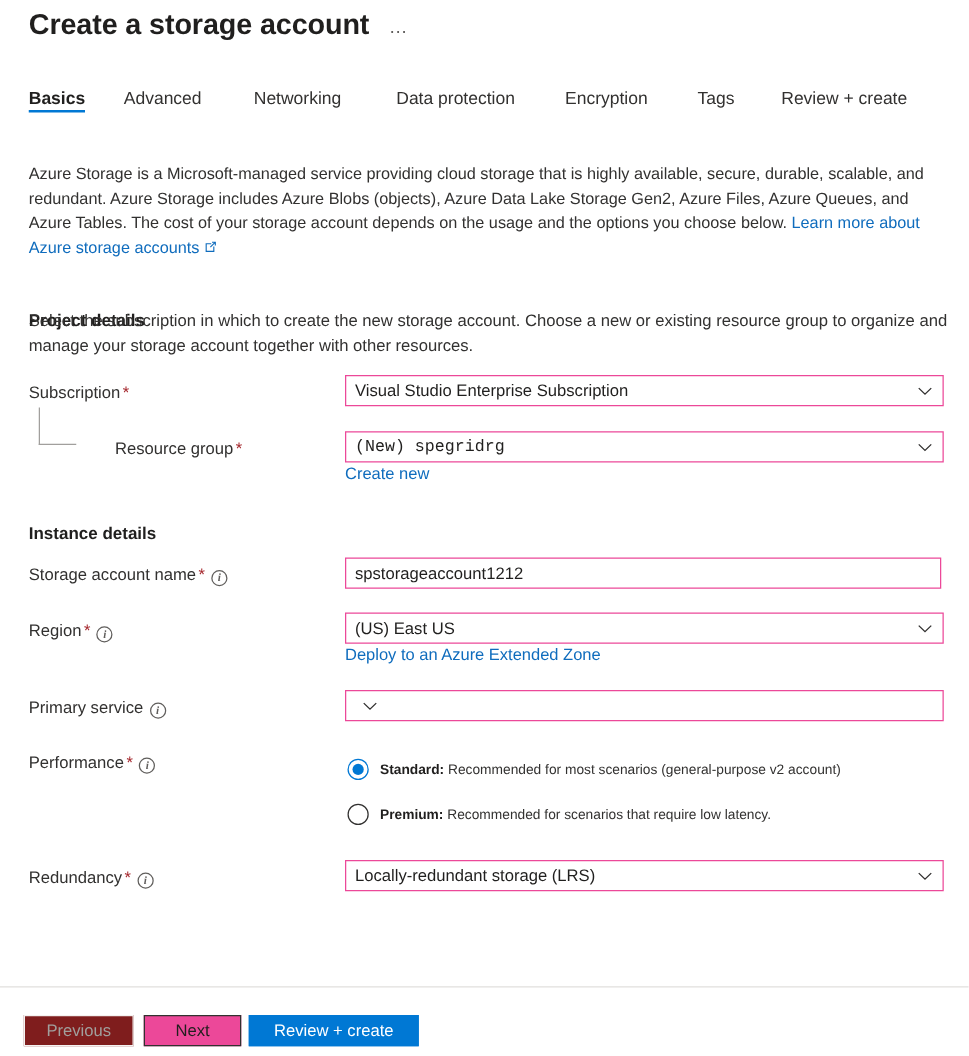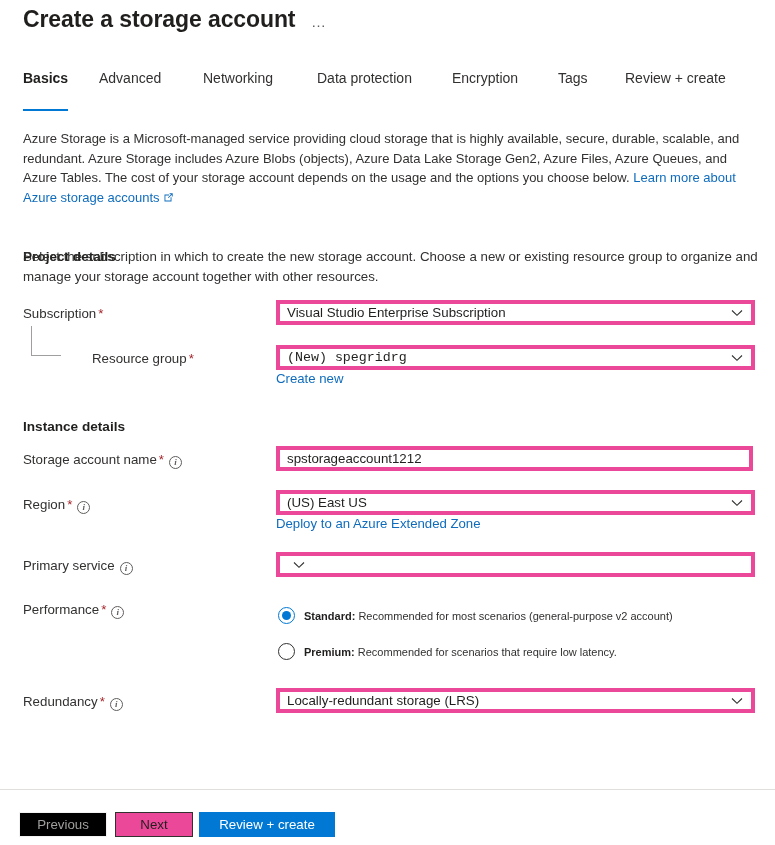--- a/index.html
+++ b/index.html
@@ -31,21 +31,21 @@
   }
 
   
   .tabs {
     position: absolute; left: 0; top: 70px; width: 775px; height: 34px;
     display: flex; align-items: flex-start;
   }
   .tab {
     position: relative;
     font-size: 14px; color: #323130;
-    padding: 0 0 24px 0; margin: 0; cursor: pointer; white-space: nowrap;
+    padding: 0 0 3px 0; margin: 0; cursor: pointer; white-space: nowrap;
     line-height: 17px;
   }
   .tab.active { font-weight: 700; color: #201f1e; }
   .tab.active::after {
     content: ""; position: absolute; left: 0; right: 0; bottom: 0;
     height: 2px; background: #0078d4;
   }
 
   
   .intro {
@@ -87,21 +87,21 @@
   .tree-connector {
     position: absolute; left: 31px; top: 326px;
     width: 30px; height: 30px;
     border-left: 1px solid #a19f9d;
     border-bottom: 1px solid #a19f9d;
   }
 
   .control {
     position: absolute;
     height: 25px;
-    border: 4px solid #ec4899;
+    border: 1px solid #ec4899;
     background: #ffffff;
     font-size: 13.3px;
     color: #201f1e;
     display: flex; align-items: center;
     padding: 0 8px 0 7px;
     cursor: pointer;
   }
   .control .val { flex: 1; white-space: nowrap; overflow: hidden; text-overflow: ellipsis; }
   .chev { flex: 0 0 auto; margin-left: 6px; display: flex; align-items: center; }
 
@@ -133,21 +133,21 @@
     background: #e1dfdd;
   }
   .footer { position: absolute; left: 0; top: 790px; width: 775px; height: 55px; }
   .btn {
     position: absolute; top: 22px; height: 25px;
     font-size: 13.3px; display: flex; align-items: center; justify-content: center;
     font-family: "Liberation Sans", sans-serif;
     cursor: pointer; border: 1px solid transparent; white-space: nowrap;
   }
   .btn-disabled {
-    background: #000000; color: #a19f9d; border-color: #f3f2f1; cursor: default;
+    background: #7f1d1d; color: #a19f9d; border-color: #f3f2f1; cursor: default;
   }
   .btn-secondary { background: #ec4899; color: #201f1e; border-color: #323130; }
   .btn-primary { background: #0078d4; color: #ffffff; border-color: #0078d4; font-weight: 400; }
 </style>
 </head>
 <body>
 
 <div id="page">
 
   <div class="header">

